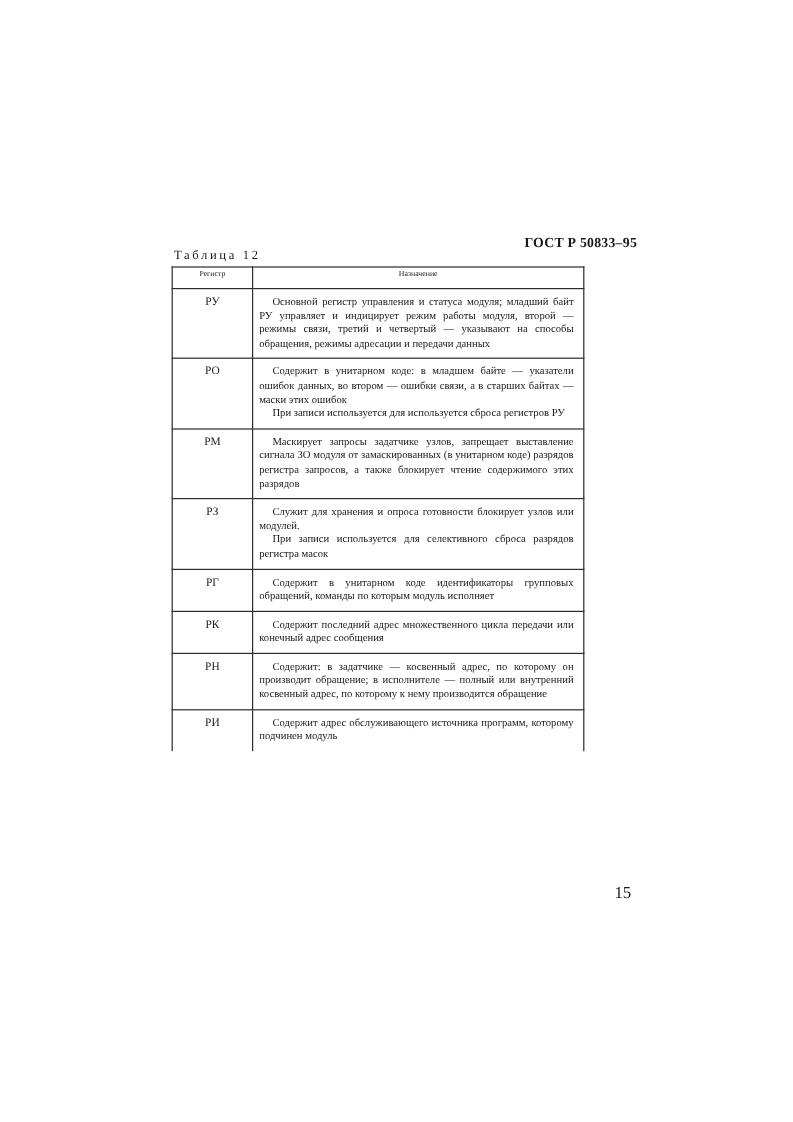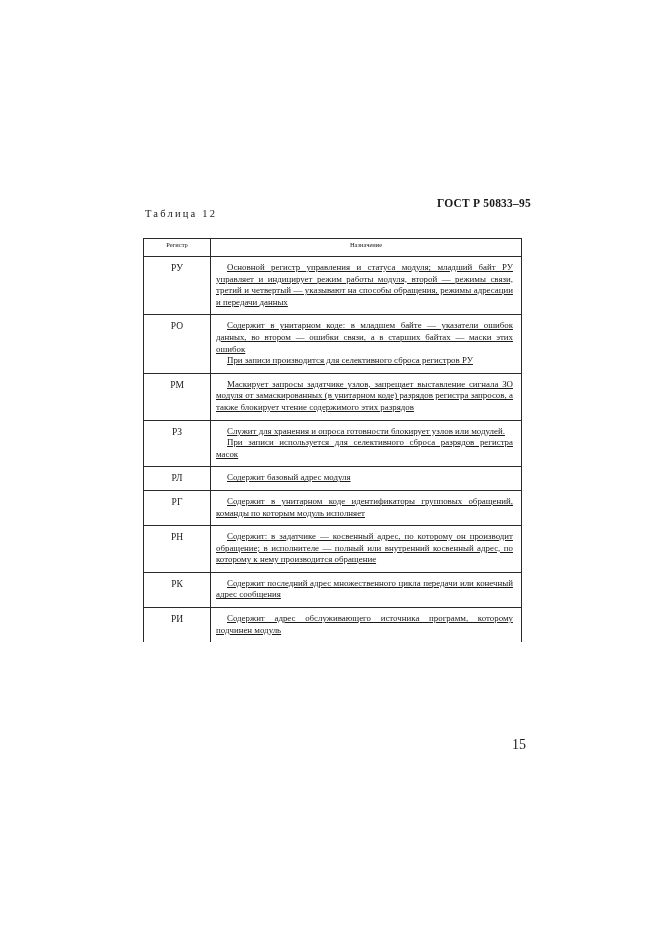--- a/index.html
+++ b/index.html
@@ -1,25 +1,25 @@
 <!DOCTYPE html>
 <html><head>
 <meta charset="utf-8">
 <style>
   html, body { margin:0; padding:0; }
   body { width:661px; height:935px; background:#ffffff; position:relative; overflow:hidden;
          font-family:"Liberation Serif","DejaVu Serif",serif; color:#1a1a1a; }
   .doc-code { position:absolute; left:437px; top:197px; font-size:11.5px; font-weight:bold; letter-spacing:0.2px; }
   .table-caption { position:absolute; left:145px; top:208px; font-size:10.5px; letter-spacing:2.2px;text-align:center; }
-  table.reg { position:absolute; left:143px; top:222px; width:379px; border-collapse:collapse;margin-top:16px; }
+  table.reg { position:absolute; left:143px; top:222px; width:344px; border-collapse:collapse; }
   table.reg th, table.reg td { border:1.3px solid #2a2a2a; vertical-align:top; }
   table.reg th { font-weight:normal; font-size:6.5px; height:15px; padding:2px 0 0 0; text-align:center; }
   table.reg td.name { width:64px; text-align:center; font-size:9.5px; padding-top:6px; }
   table.reg td.desc { font-size:8.9px; line-height:11.6px; padding:5px 8px 6px 5px; text-align:justify; }
-  .p { text-indent:11px; margin:0;text-decoration:underline; }
+  .p { text-indent:11px; margin:0; }
   table.reg tr.last td { border-bottom:none; }
   .page-num { position:absolute; left:512px; top:737px; font-size:14px; }
 </style>
 </head>
 <body>
 
 <div class="doc-code">ГОСТ Р 50833–95</div>
 <div class="table-caption">Таблица 12</div>
 
 <table class="reg">
@@ -33,58 +33,52 @@
       <tr>
         <td class="name">РУ</td>
         <td class="desc">
           <p class="p">Основной регистр управления и статуса модуля; младший байт РУ управляет и индицирует режим работы модуля, второй — режимы связи, третий и четвертый — указывают на способы обращения, режимы адресации и передачи данных</p>
         </td>
       </tr>
       <tr>
         <td class="name">РО</td>
         <td class="desc">
           <p class="p">Содержит в унитарном коде: в младшем байте — указатели ошибок данных, во втором — ошибки связи, а в старших байтах — маски этих ошибок</p>
-          <p class="p">При записи производится для селективного сброса регистров РУ</p>
+          <p class="p">При записи используется для используется сброса регистров РУ</p>
         </td>
       </tr>
       <tr>
         <td class="name">РМ</td>
         <td class="desc">
           <p class="p">Маскирует запросы задатчике узлов, запрещает выставление сигнала ЗО модуля от замаскированных (в унитарном коде) разрядов регистра запросов, а также блокирует чтение содержимого этих разрядов</p>
         </td>
       </tr>
       <tr>
         <td class="name">РЗ</td>
         <td class="desc">
           <p class="p">Служит для хранения и опроса готовности блокирует узлов или модулей.</p>
           <p class="p">При записи используется для селективного сброса разрядов регистра масок</p>
         </td>
       </tr>
       <tr>
-        <td class="name">РЛ</td>
-        <td class="desc">
-          <p class="p">Содержит базовый адрес модуля</p>
-        </td>
-      </tr>
-      <tr>
         <td class="name">РГ</td>
         <td class="desc">
           <p class="p">Содержит в унитарном коде идентификаторы групповых обращений, команды по которым модуль исполняет</p>
         </td>
       </tr>
       <tr>
+        <td class="name">РК</td>
+        <td class="desc">
+          <p class="p">Содержит последний адрес множественного цикла передачи или конечный адрес сообщения</p>
+        </td>
+      </tr>
+      <tr>
         <td class="name">РН</td>
         <td class="desc">
           <p class="p">Содержит: в задатчике — косвенный адрес, по которому он производит обращение; в исполнителе — полный или внутренний косвенный адрес, по которому к нему производится обращение</p>
-        </td>
-      </tr>
-      <tr>
-        <td class="name">РК</td>
-        <td class="desc">
-          <p class="p">Содержит последний адрес множественного цикла передачи или конечный адрес сообщения</p>
         </td>
       </tr>
       <tr class="last">
         <td class="name">РИ</td>
         <td class="desc">
           <p class="p">Содержит адрес обслуживающего источника программ, которому подчинен модуль</p>
         </td>
       </tr>
     </tbody>
 </table>

